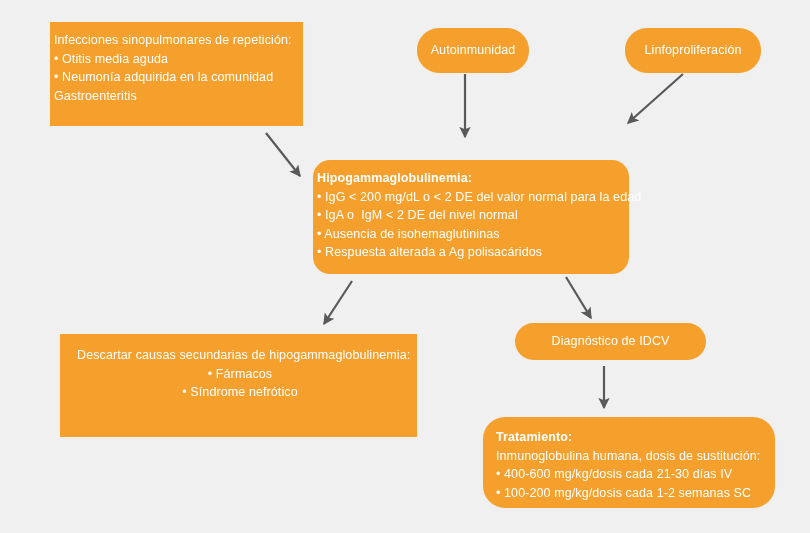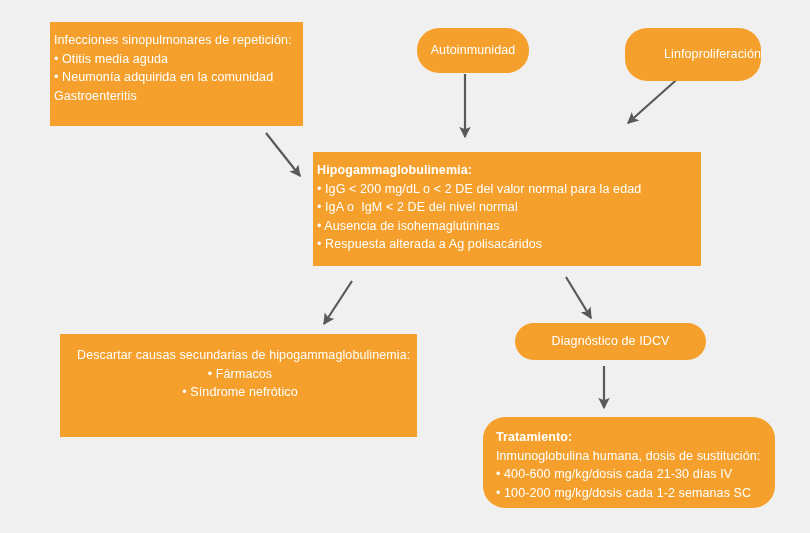--- a/index.html
+++ b/index.html
@@ -80,25 +80,25 @@
     <span class="line">Infecciones sinopulmonares de repetición:</span>
     <span class="line">• Otitis media aguda</span>
     <span class="line">• Neumonía adquirida en la comunidad</span>
     <span class="line">Gastroenteritis</span>
   </div>
 
   <div class="node centered" style="left:417px; top:28px; width:112px; height:45px;">
     <span class="line">Autoinmunidad</span>
   </div>
 
-  <div class="node centered" style="left:625px; top:28px; width:136px; height:53px;justify-content:flex-end;">
+  <div class="node centered" style="left:625px; top:28px; width:136px; height:45px;">
     <span class="line">Linfoproliferación</span>
   </div>
 
-  <div class="node text-block" style="left:313px; top:152px; width:388px; height:114px;">
+  <div class="node text-block" style="left:313px; top:160px; width:316px; height:114px;border-radius:17px;">
     <span class="line bold">Hipogammaglobulinemia:</span>
     <span class="line">• IgG &lt; 200 mg/dL o &lt; 2 DE del valor normal para la edad</span>
     <span class="line">• IgA o  IgM &lt; 2 DE del nivel normal</span>
     <span class="line">• Ausencia de isohemaglutininas</span>
     <span class="line">• Respuesta alterada a Ag polisacáridos</span>
   </div>
 
   <div class="node text-block" style="left:60px; top:334px; width:357px; height:103px; padding-top:12px; padding-left:17px;text-align:center;">
     <span class="line">Descartar causas secundarias de hipogammaglobulinemia:</span>
     <span class="line">• Fármacos</span>

